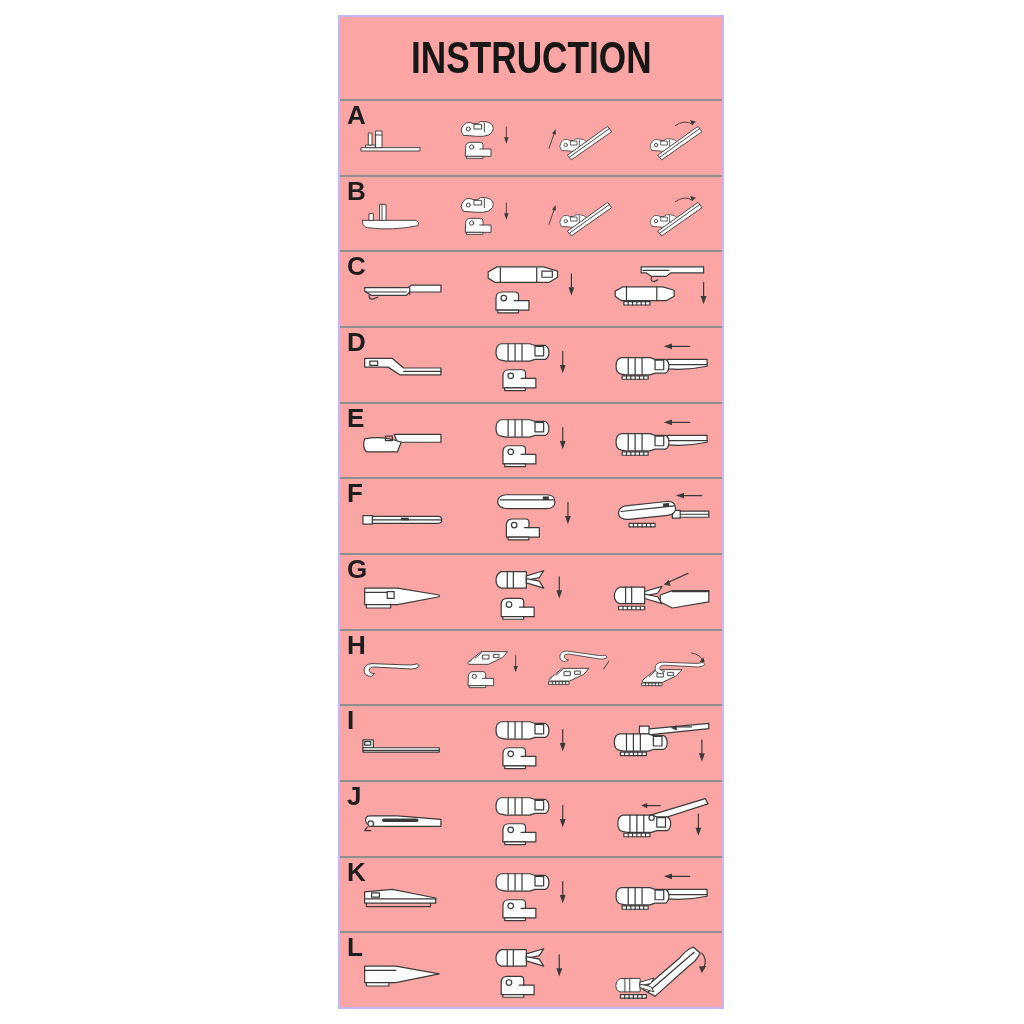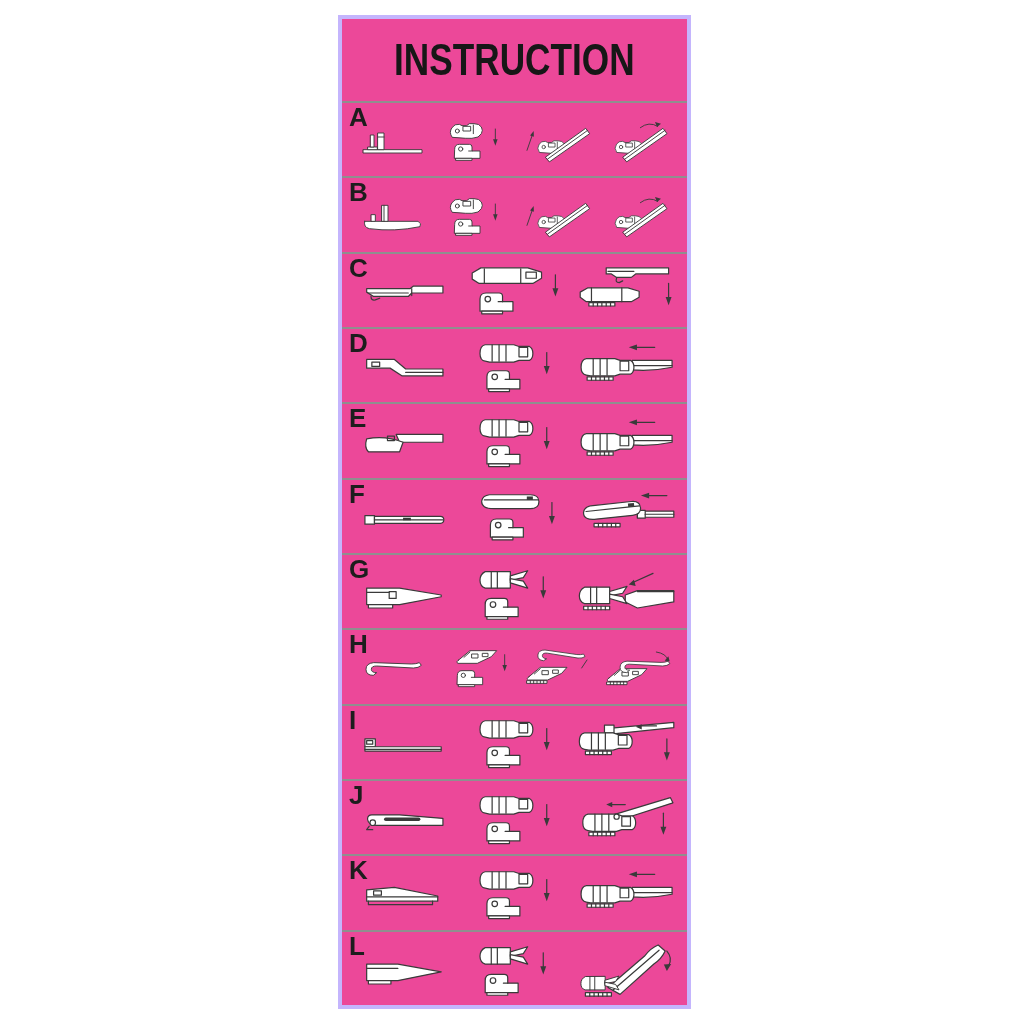--- a/index.html
+++ b/index.html
@@ -1,19 +1,19 @@
 <!DOCTYPE html>
 <html><head>
 <meta charset="utf-8">
 <style>
   html,body{margin:0;padding:0;background:#ffffff;width:1024px;height:1024px;overflow:hidden;
             font-family:"Liberation Sans", sans-serif;}
   .page{position:relative;width:1024px;height:1024px;background:#ffffff;}
-  .sheet{position:absolute;left:338px;top:15px;width:353px;height:994px;box-sizing:border-box;
-         border:4px solid #c4b5fd;background:#ec4899;display:flex;flex-direction:column;}
+  .sheet{position:absolute;left:338px;top:15px;width:386px;height:994px;box-sizing:border-box;
+         border:2px solid #c4b5fd;background:#fca5a5;display:flex;flex-direction:column;}
   .title-box{height:82px;flex:0 0 82px;border-bottom:2px solid #8f8f8f;
              display:flex;align-items:center;justify-content:center;}
   .title{font-size:44px;font-weight:700;color:#171717;letter-spacing:0px;
          transform:scaleX(0.8);white-space:nowrap;}
   .rows{flex:1;display:flex;flex-direction:column;}
   .row{flex:1;position:relative;border-bottom:2px solid #8f8f8f;display:flex;align-items:center;}
   .row:last-child{border-bottom:none;}
   .row-label{position:absolute;top:0px;left:7px;font-size:26px;font-weight:700;color:#1d1d1d;line-height:1.1;}
   .steps{width:100%;display:flex;align-items:center;justify-content:space-between;
          box-sizing:border-box;padding:4px 8px 2px 16px;margin-top:4px;}

